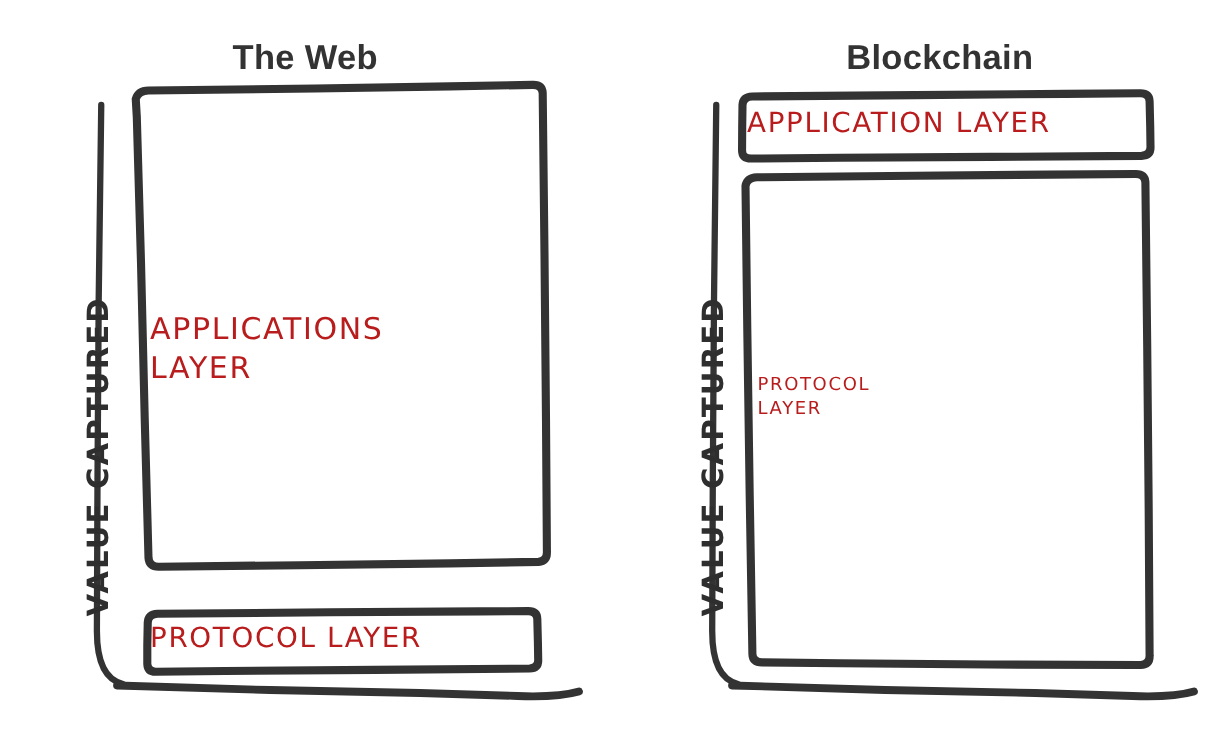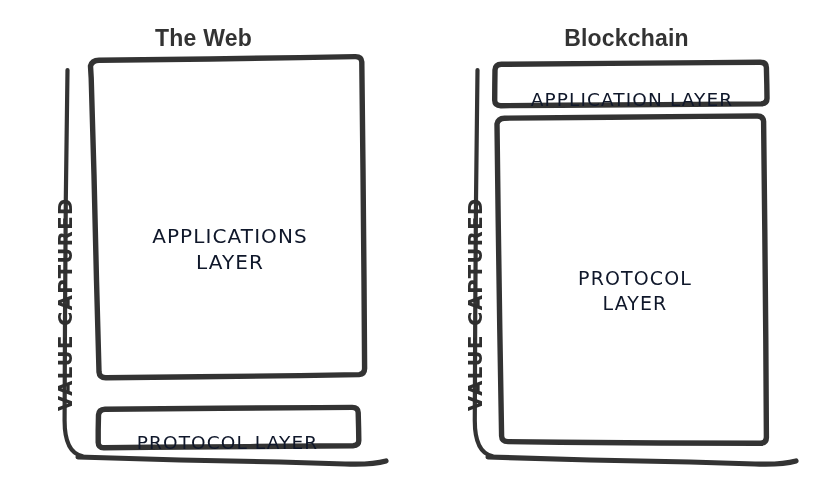--- a/index.html
+++ b/index.html
@@ -55,27 +55,26 @@
     white-space: nowrap;
     transform-origin: 0 0;
     transform: rotate(-90deg);
   }
   .axis-label-left  { left: 54px; top: 411px; }
   .axis-label-right { left: 464px; top: 411px; }
 
   .box-text {
     position: absolute;
     font-family: "DejaVu Sans", sans-serif;
-    color: #0f172a;
-    text-align: center;
+    color: #b91c1c;
+    text-align: left;
     letter-spacing: 1.1px;
     white-space: pre-line;
     line-height: 1.32;
     font-weight: 500;
-    margin-top: 17px;
   }
   .apps-text-left {
     left: 100px;
     top: 206px;
     width: 260px;
     font-size: 20px;
   }
   .proto-text-left {
     left: 100px;
     top: 414px;
@@ -85,21 +84,21 @@
   .app-text-right {
     left: 498px;
     top: 71px;
     width: 268px;
     font-size: 18.5px;
   }
   .proto-text-right {
     left: 505px;
     top: 249px;
     width: 260px;
-    font-size: 19px;
+    font-size: 12px;
   }
 
   svg.sketch {
     position: absolute;
     left: 0;
     top: 0;
     width: 814px;
     height: 496px;
     pointer-events: none;
   }

